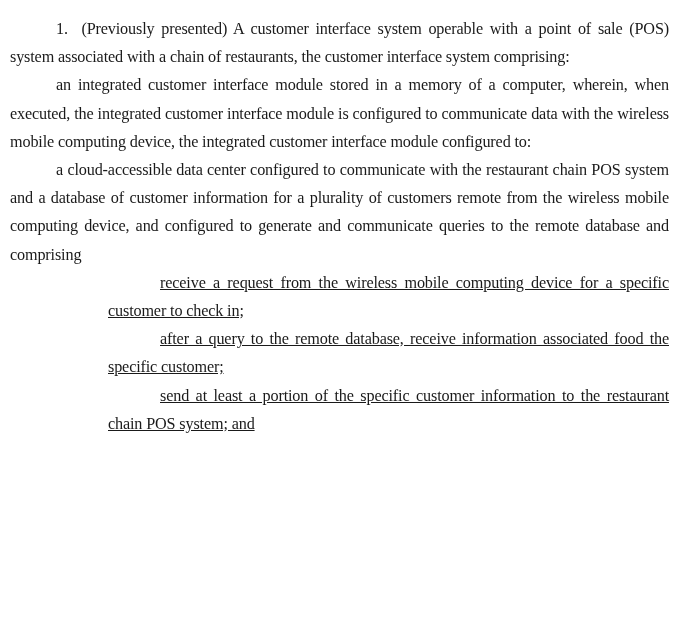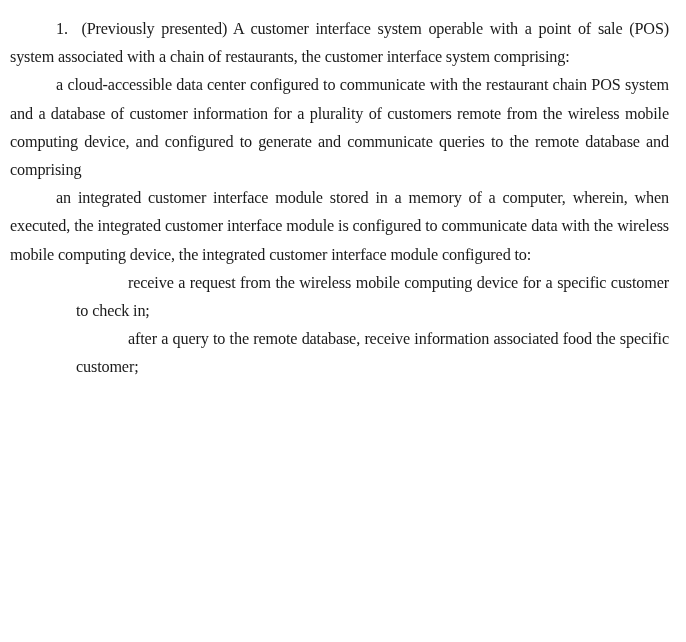--- a/index.html
+++ b/index.html
@@ -33,36 +33,38 @@
   }
   .para {
     margin: 0;
     text-align: justify;
     text-align-last: left;
   }
   .indent1 {
     text-indent: 46px;
   }
   .sub {
-    margin-left: 66px;
+    margin-left: 98px;
     text-indent: 52px;
+    text-decoration: underline;
   }
 </style>
 </head>
 <body>
 
 <div class="page">
   <div class="claim">
     <p class="para indent1"><span>1.</span>&nbsp; <span>(Previously presented)</span> <span>A customer interface system operable with a point of sale (POS) system associated with a chain of restaurants, the customer interface system comprising:</span></p>
 
 
+    <p class="para indent1">an integrated customer interface module stored in a memory of a computer, wherein, when executed, the integrated customer interface module is configured to communicate data with the wireless mobile computing device, the integrated customer interface module configured to:</p>
+
     <p class="para indent1">a cloud-accessible data center configured to communicate with the restaurant chain POS system and a database of customer information for a plurality of customers remote from the wireless mobile computing device, and configured to generate and communicate queries to the remote database and comprising</p>
-
-    <p class="para indent1">an integrated customer interface module stored in a memory of a computer, wherein, when executed, the integrated customer interface module is configured to communicate data with the wireless mobile computing device, the integrated customer interface module configured to:</p>
 
     <p class="para sub">receive a request from the wireless mobile computing device for a specific customer to check in;</p>
 
 
     <p class="para sub">after a query to the remote database, receive information associated food the specific customer;</p>
 
+    <p class="para sub">send at least a portion of the specific customer information to the restaurant chain POS system; and</p>
 
   </div>
 </div>
 
 </body></html>

